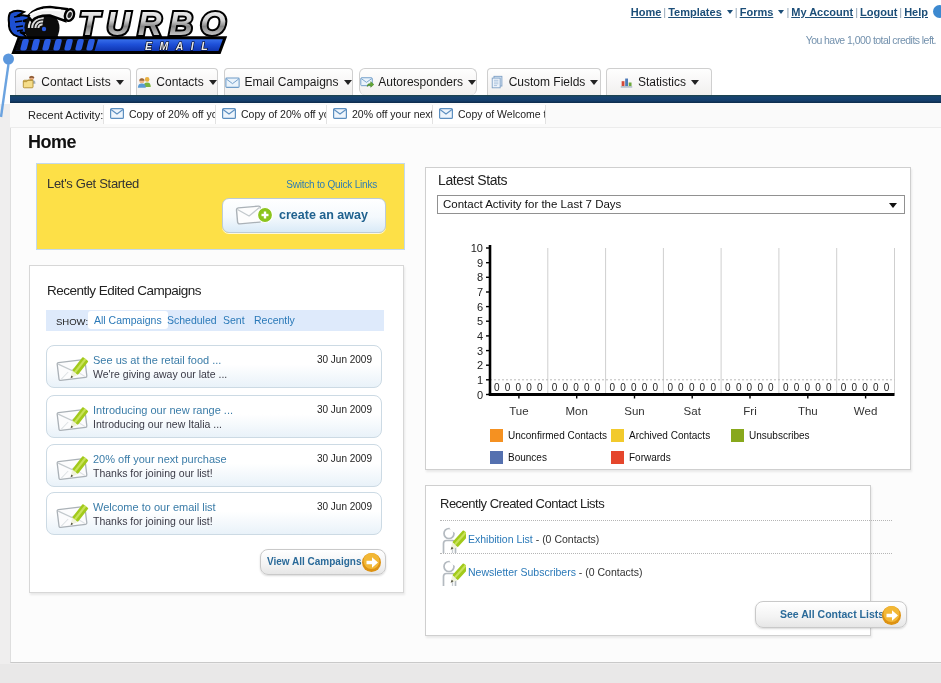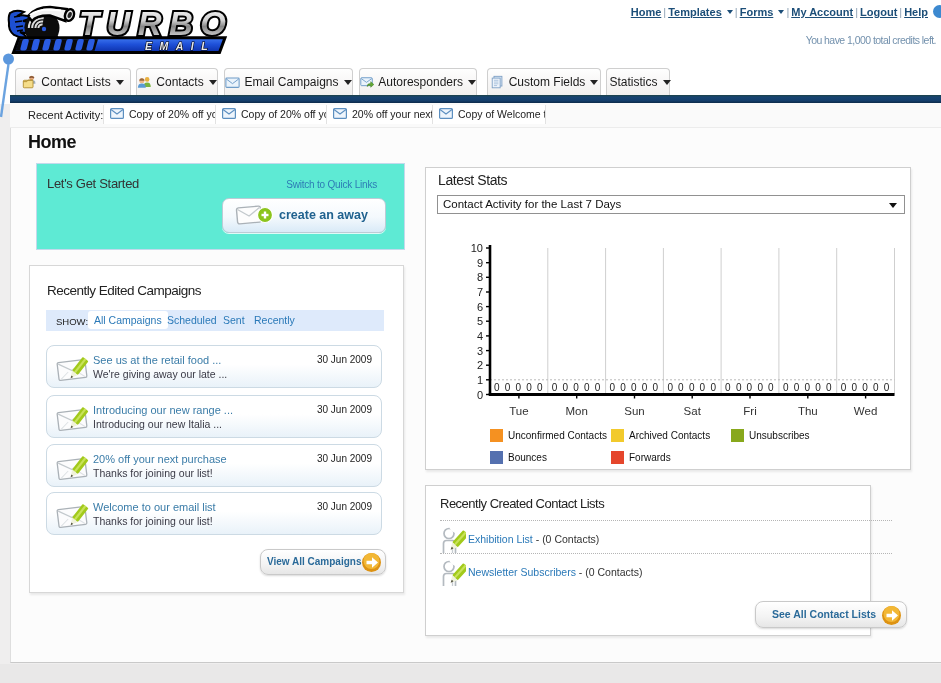--- a/index.html
+++ b/index.html
@@ -15,21 +15,21 @@
   .darr{display:inline-block;width:0;height:0;border-left:3.5px solid transparent;border-right:3.5px solid transparent;border-top:4.5px solid #1c4e78;vertical-align:2px;margin-left:2px;}
   #loginline{position:absolute;top:21px;right:5px;font-size:10.5px;letter-spacing:-0.55px;color:#7391ad;}
   #creditline{position:absolute;top:34px;right:5px;font-size:10.5px;letter-spacing:-0.55px;color:#7391ad;}
   .tab{position:absolute;top:68px;box-sizing:border-box;height:27px;background:linear-gradient(#fefefe,#f1f0ef);border:1px solid #cfcfcf;border-bottom:none;border-radius:4px 4px 0 0;font-size:12px;color:#1a1a1a;display:flex;align-items:center;justify-content:center;white-space:nowrap;}
   .tab .tarr{display:inline-block;width:0;height:0;border-left:4px solid transparent;border-right:4px solid transparent;border-top:5px solid #222;vertical-align:1px;margin-left:5px;}
   #navybar{position:absolute;left:10px;top:95px;width:931px;height:8px;background:linear-gradient(#1d4346,#174471 25%,#143e6b 70%,#0d2a4a);}
   #recent{position:absolute;left:10px;top:103px;width:931px;height:24px;background:#fafafa;border-bottom:1px solid #ececec;font-size:11px;color:#222;}
   #recent .lbl{position:absolute;left:18px;top:6px;}
   .ritem{position:absolute;top:2px;height:19px;background:#fff;border-left:1px solid #e2e2e2;border-right:1px solid #e2e2e2;overflow:hidden;white-space:nowrap;line-height:19px;font-size:10.5px;}
   #home{position:absolute;left:28px;top:132px;font-size:18px;font-weight:bold;color:#111;letter-spacing:-0.5px;}
-  #gsbox{position:absolute;left:36px;top:163px;width:367px;height:85px;background:#5eead4;border:1px solid #c3d9ec;}
+  #gsbox{position:absolute;left:36px;top:163px;width:367px;height:85px;background:#fde047;border:1px solid #c3d9ec;}
   #gsbox h2{position:absolute;left:10px;top:12px;margin:0;font-size:13px;font-weight:normal;color:#333;letter-spacing:-0.3px;}
   #gslink{position:absolute;right:27px;top:15px;font-size:10px;letter-spacing:-0.2px;color:#2d7cb5;text-decoration:none;}
   .bigbtn{position:absolute;top:34px;height:33px;background:linear-gradient(#ffffff,#f4f9fd 55%,#d9eaf7);border:1px solid #bccbd6;border-radius:7px;box-shadow:0 1px 0 rgba(255,255,255,.8);}
   .bigbtn .txt{position:absolute;top:9px;color:#20628f;font-weight:bold;font-size:12.5px;white-space:nowrap;}
   #campbox{position:absolute;left:29px;top:265px;width:373px;height:326px;background:#fff;border:1px solid #d7d7d7;box-shadow:1px 2px 2px rgba(0,0,0,.08);}
   #campbox h2{position:absolute;left:17px;top:17px;margin:0;font-size:13.5px;font-weight:normal;color:#222;letter-spacing:-0.5px;}
   #showbar{position:absolute;left:16px;top:44px;width:338px;height:21px;background:#deeafb;}
   #showbar .s{position:absolute;top:4px;color:#2a79b8;font-size:10.5px;white-space:nowrap;}
   #showbar .lbl{position:absolute;left:10px;top:6px;color:#222;font-size:9.5px;}
   #showbar .active{background:#fff;border-radius:3px;padding:3px 6px;top:1px;}
@@ -115,31 +115,31 @@
  <circle cx="11.5" cy="5" r="2.6" fill="#e9b03f"></circle>
  <path d="M7.4 13.5 Q7.4 8.6 11.5 8.6 Q15.6 8.6 15.6 13.5 Z" fill="#7ab33f"></path>
  <circle cx="5.5" cy="6.5" r="2.9" fill="#f0b98a"></circle>
  <path d="M5.5 6.5 m-2.9 0 a2.9 2.9 0 0 1 5.8 0" fill="#9c6b3f"></path>
  <path d="M1 14.5 Q1 9.6 5.5 9.6 Q10 9.6 10 14.5 Z" fill="#5b9bd5"></path>
 </svg>Contacts<span class="tarr"></span></div>
     <div class="tab" style="left:224px;width:129px;"><svg width="15" height="15" viewBox="0 0 17 17" style="vertical-align:-3px;margin-right:4px;">
  <rect x="1" y="3.5" width="15" height="10.5" rx="1" fill="#eaf3fb" stroke="#6e9cc8" stroke-width="1.2"></rect>
  <path d="M1.5 4.5 L8.5 9.8 L15.5 4.5" fill="none" stroke="#6e9cc8" stroke-width="1.1"></path>
 </svg>Email Campaigns<span class="tarr"></span></div>
-    <div class="tab" style="left:359px;width:118px;"><svg width="16" height="15" viewBox="0 0 18 17" style="vertical-align:-3px;margin-right:4px;">
+    <div class="tab" style="left:359px;width:118px;border-radius:6px;"><svg width="16" height="15" viewBox="0 0 18 17" style="vertical-align:-3px;margin-right:4px;">
  <rect x="1" y="2.5" width="14.5" height="10" rx="1" fill="#eaf3fb" stroke="#6e9cc8" stroke-width="1.2"></rect>
  <path d="M1.5 3.5 L8.2 8.3 L15 3.5" fill="none" stroke="#6e9cc8" stroke-width="1.1"></path>
  <path d="M9 13.5 Q9 9.5 13.5 9.8 L13.5 7.5 L17.5 11 L13.5 14.5 L13.5 12.2 Q10.5 11.8 9 13.5 Z" fill="#62a832" stroke="#3d7a1a" stroke-width="0.6"></path>
 </svg>Autoresponders<span class="tarr"></span></div>
     <div class="tab" style="left:487px;width:114px;"><svg width="15" height="15" viewBox="0 0 17 17" style="vertical-align:-3px;margin-right:4px;">
  <rect x="4.5" y="1.5" width="9" height="11" fill="#dce9f6" stroke="#7d9fc4" stroke-width="1"></rect>
  <rect x="2.5" y="3.5" width="9" height="11" fill="#eef4fb" stroke="#7d9fc4" stroke-width="1"></rect>
  <path d="M4.5 6 L9.5 6 M4.5 8 L9.5 8 M4.5 10 L9.5 10 M4.5 12 L8 12" stroke="#9cb8d6" stroke-width="0.9"></path>
 </svg>Custom Fields<span class="tarr"></span></div>
-    <div class="tab" style="left:606px;width:64px;"><svg width="15" height="15" viewBox="0 0 17 17" style="vertical-align:-3px;margin-right:4px;">
+    <div class="tab" style="left:606px;width:106px;"><svg width="15" height="15" viewBox="0 0 17 17" style="vertical-align:-3px;margin-right:4px;">
  <rect x="2" y="12.5" width="13" height="2" fill="#b9c4ce"></rect>
  <rect x="3" y="7" width="3.2" height="5.5" fill="#d44a3a"></rect>
  <rect x="7" y="4" width="3.2" height="8.5" fill="#4d7ab8"></rect>
  <rect x="11" y="8.5" width="3.2" height="4" fill="#6da83c"></rect>
 </svg>Statistics<span class="tarr"></span></div>
   <div id="recent">
       <div class="lbl">Recent Activity:</div>
       <div class="ritem" style="left:93px;width:112px;"><svg width="14" height="11" viewBox="0 0 14 11" style="vertical-align:-1px;margin:0 5px 0 6px;">
           <rect x="0.6" y="0.6" width="12.8" height="9.8" rx="1" fill="#eef5fc" stroke="#5c8fc0" stroke-width="1.2"></rect>
           <path d="M1 1.5 L7 6 L13 1.5" fill="none" stroke="#5c8fc0" stroke-width="1.1"></path>
@@ -401,21 +401,21 @@
  <path d="M11.5 19 L11.5 26" stroke="#c8cdd2" stroke-width="1.3"></path>
  <g transform="rotate(42 15 16)">
   <rect x="11.8" y="1.5" width="7.4" height="16.5" rx="1" fill="#a2ca1b"></rect>
   <rect x="14.1" y="1.5" width="2.2" height="16.5" fill="#c8e25a"></rect>
   <path d="M11.8 18 L15.5 24.5 L19.2 18 Z" fill="#f0f2da"></path>
   <path d="M14.3 21.6 L15.5 24.5 L16.7 21.6 Z" fill="#4a4a38"></path>
  </g>
         </g>
       </svg>
     <div class="clrow" style="top:80px;"><a href="#">Newsletter Subscribers</a> - (0 Contacts)</div>
-    <div class="pillbtn" style="left:329px;top:115px;width:152px;height:27px;line-height:25px;padding-left:16px;">See All Contact Lists
+    <div class="pillbtn" style="left:329px;top:115px;width:152px;height:27px;line-height:25px;padding-left:24px;">See All Contact Lists
       <svg class="abs" style="right:5px;top:4px" width="19" height="19" viewBox="0 0 19 19">
           <circle cx="9.5" cy="9.5" r="9.5" fill="#dd9212"></circle>
  <circle cx="9.5" cy="8" r="8" fill="#f2b735"></circle>
  <path d="M4.5 7.8 L10 7.8 L10 4.3 L16 9.5 L10 14.7 L10 11.2 L4.5 11.2 Z" fill="#fff"></path>
         </svg></div>
   </div>
 
   <div id="footer"></div>
 </div>
 

